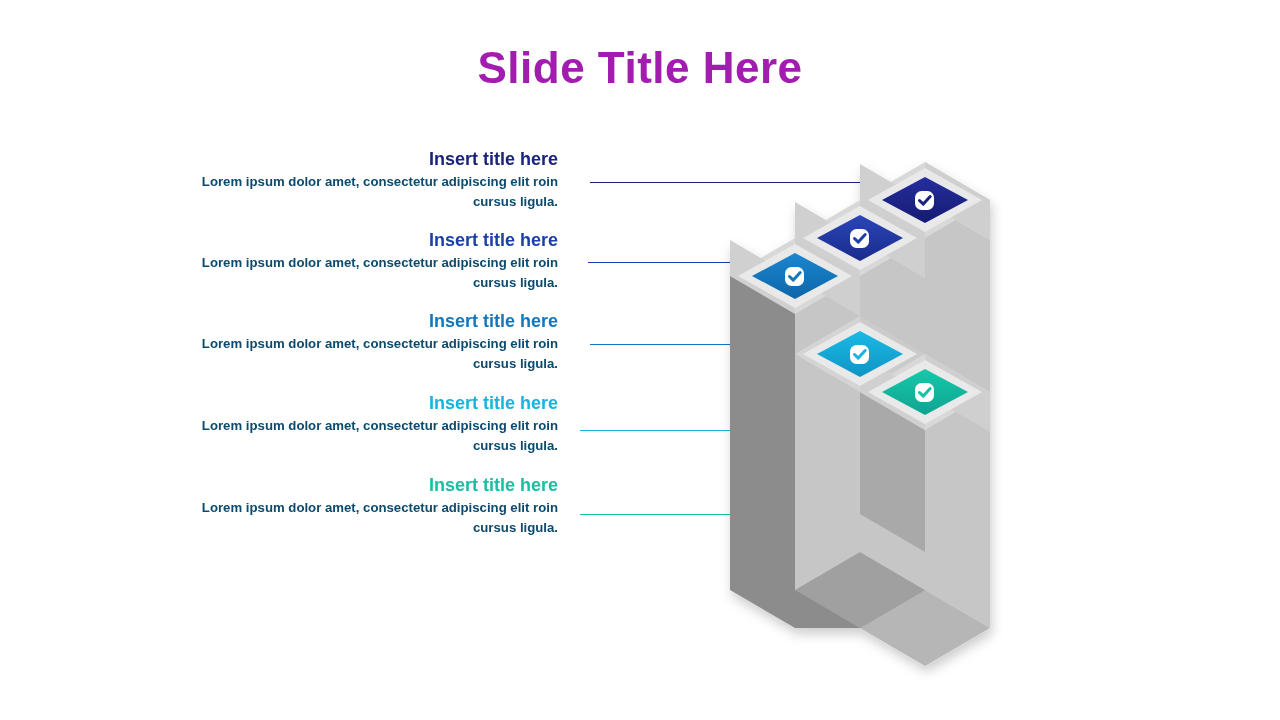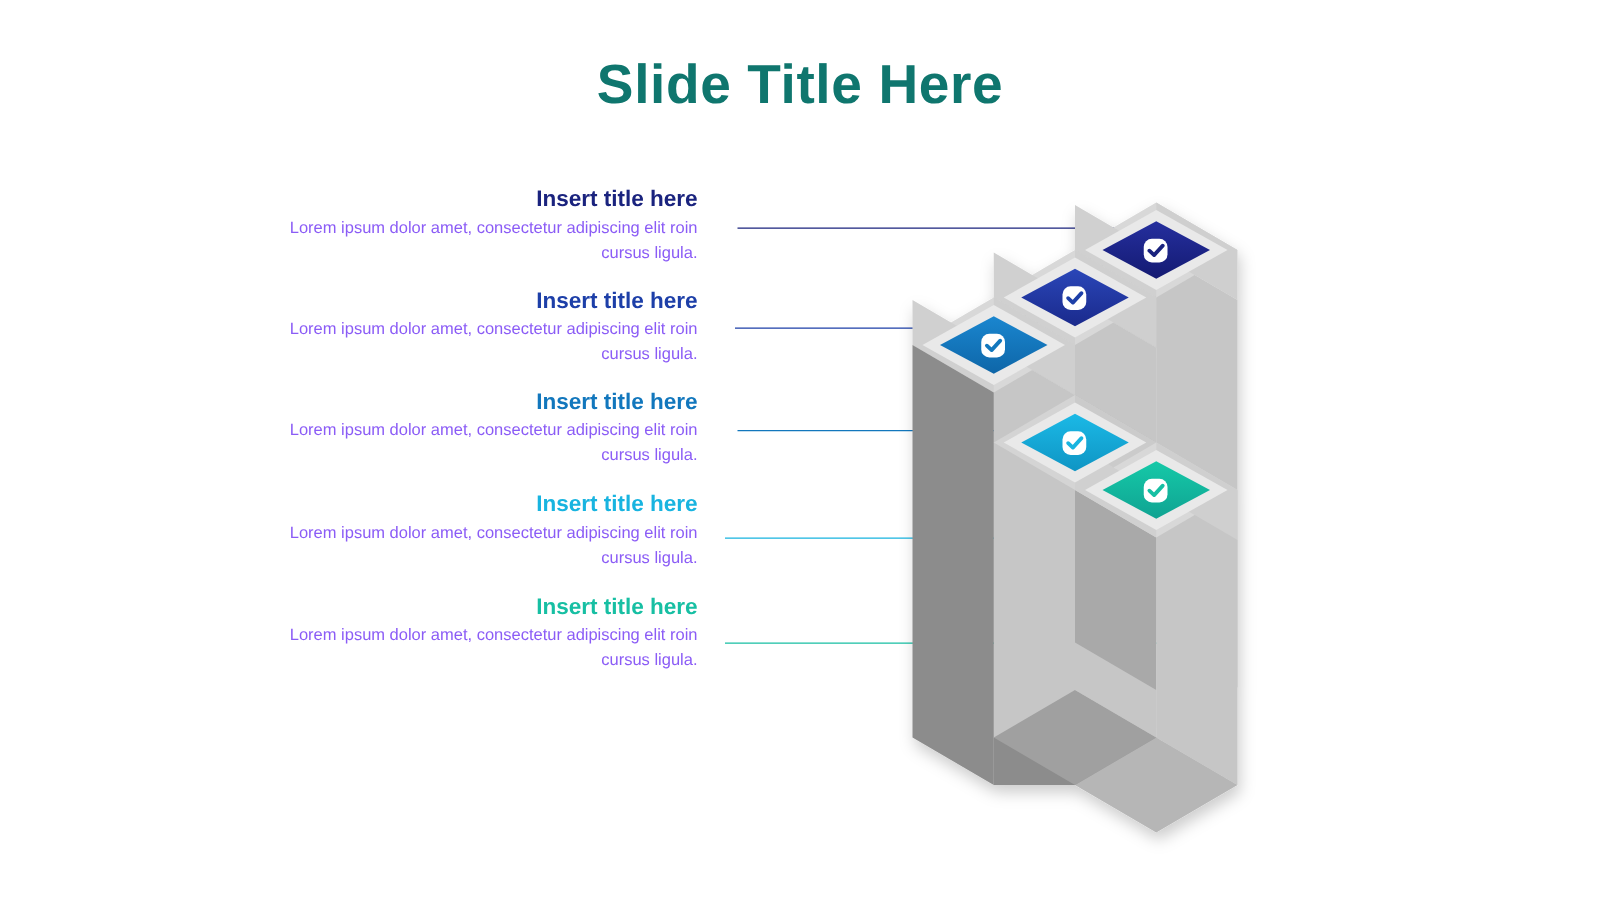--- a/index.html
+++ b/index.html
@@ -25,21 +25,21 @@
 
   
   #slide-title {
     position: absolute;
     left: 0; top: 40px;
     width: 1280px;
     text-align: center;
     font-size: 44px;
     font-weight: bold;
     letter-spacing: 0.5px;
-    color: #0f766e;
+    color: #a21caf;
     line-height: 56px;
     white-space: nowrap;
   }
 
   
   #text-column {
     position: absolute;
     left: 200px;
     top: 148px;
     width: 358px;
@@ -54,22 +54,23 @@
   .block-title {
     font-size: 18px;
     font-weight: bold;
     line-height: 22px;
     margin: 0 0 2px 0;
     white-space: nowrap;
   }
   .block-body {
     font-size: 13.2px;
     line-height: 19.5px;
-    color: #8b5cf6;
+    color: #0c4a6e;
     margin: 0;
+    font-weight: bold;
   }
 
   
   .connector {
     position: absolute;
     height: 0;
     border-top-width: 1px;
     border-top-style: solid;
   }
 

